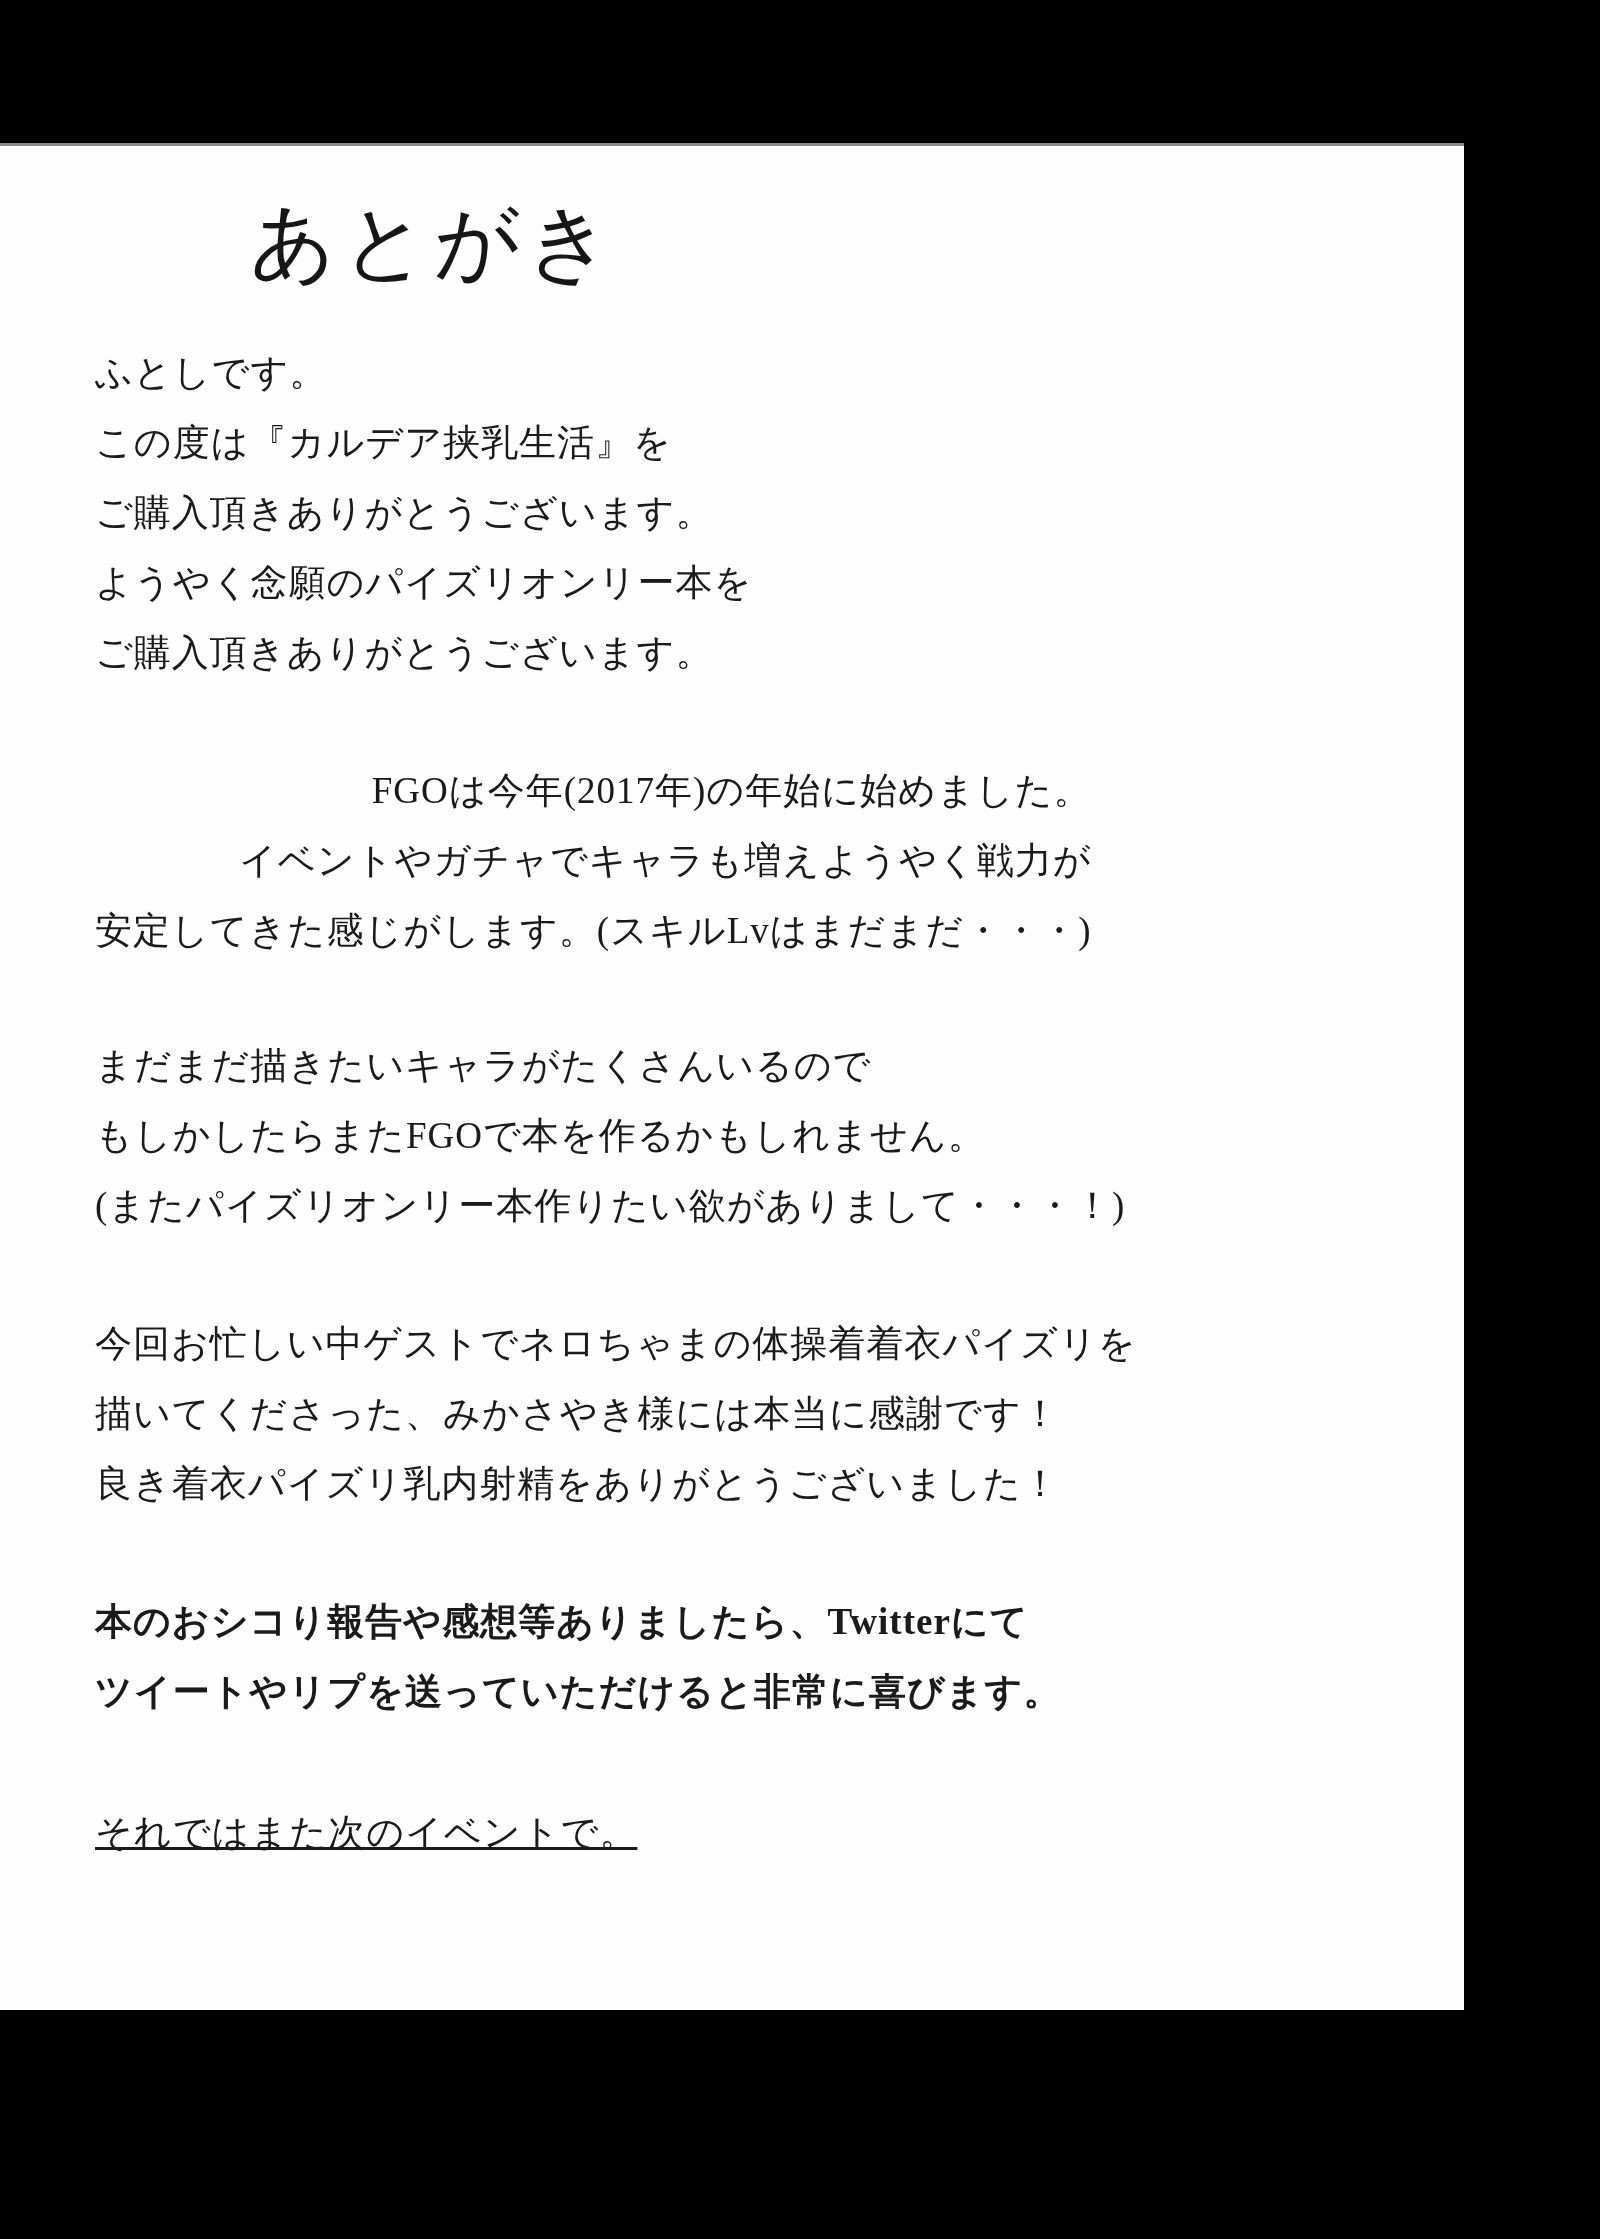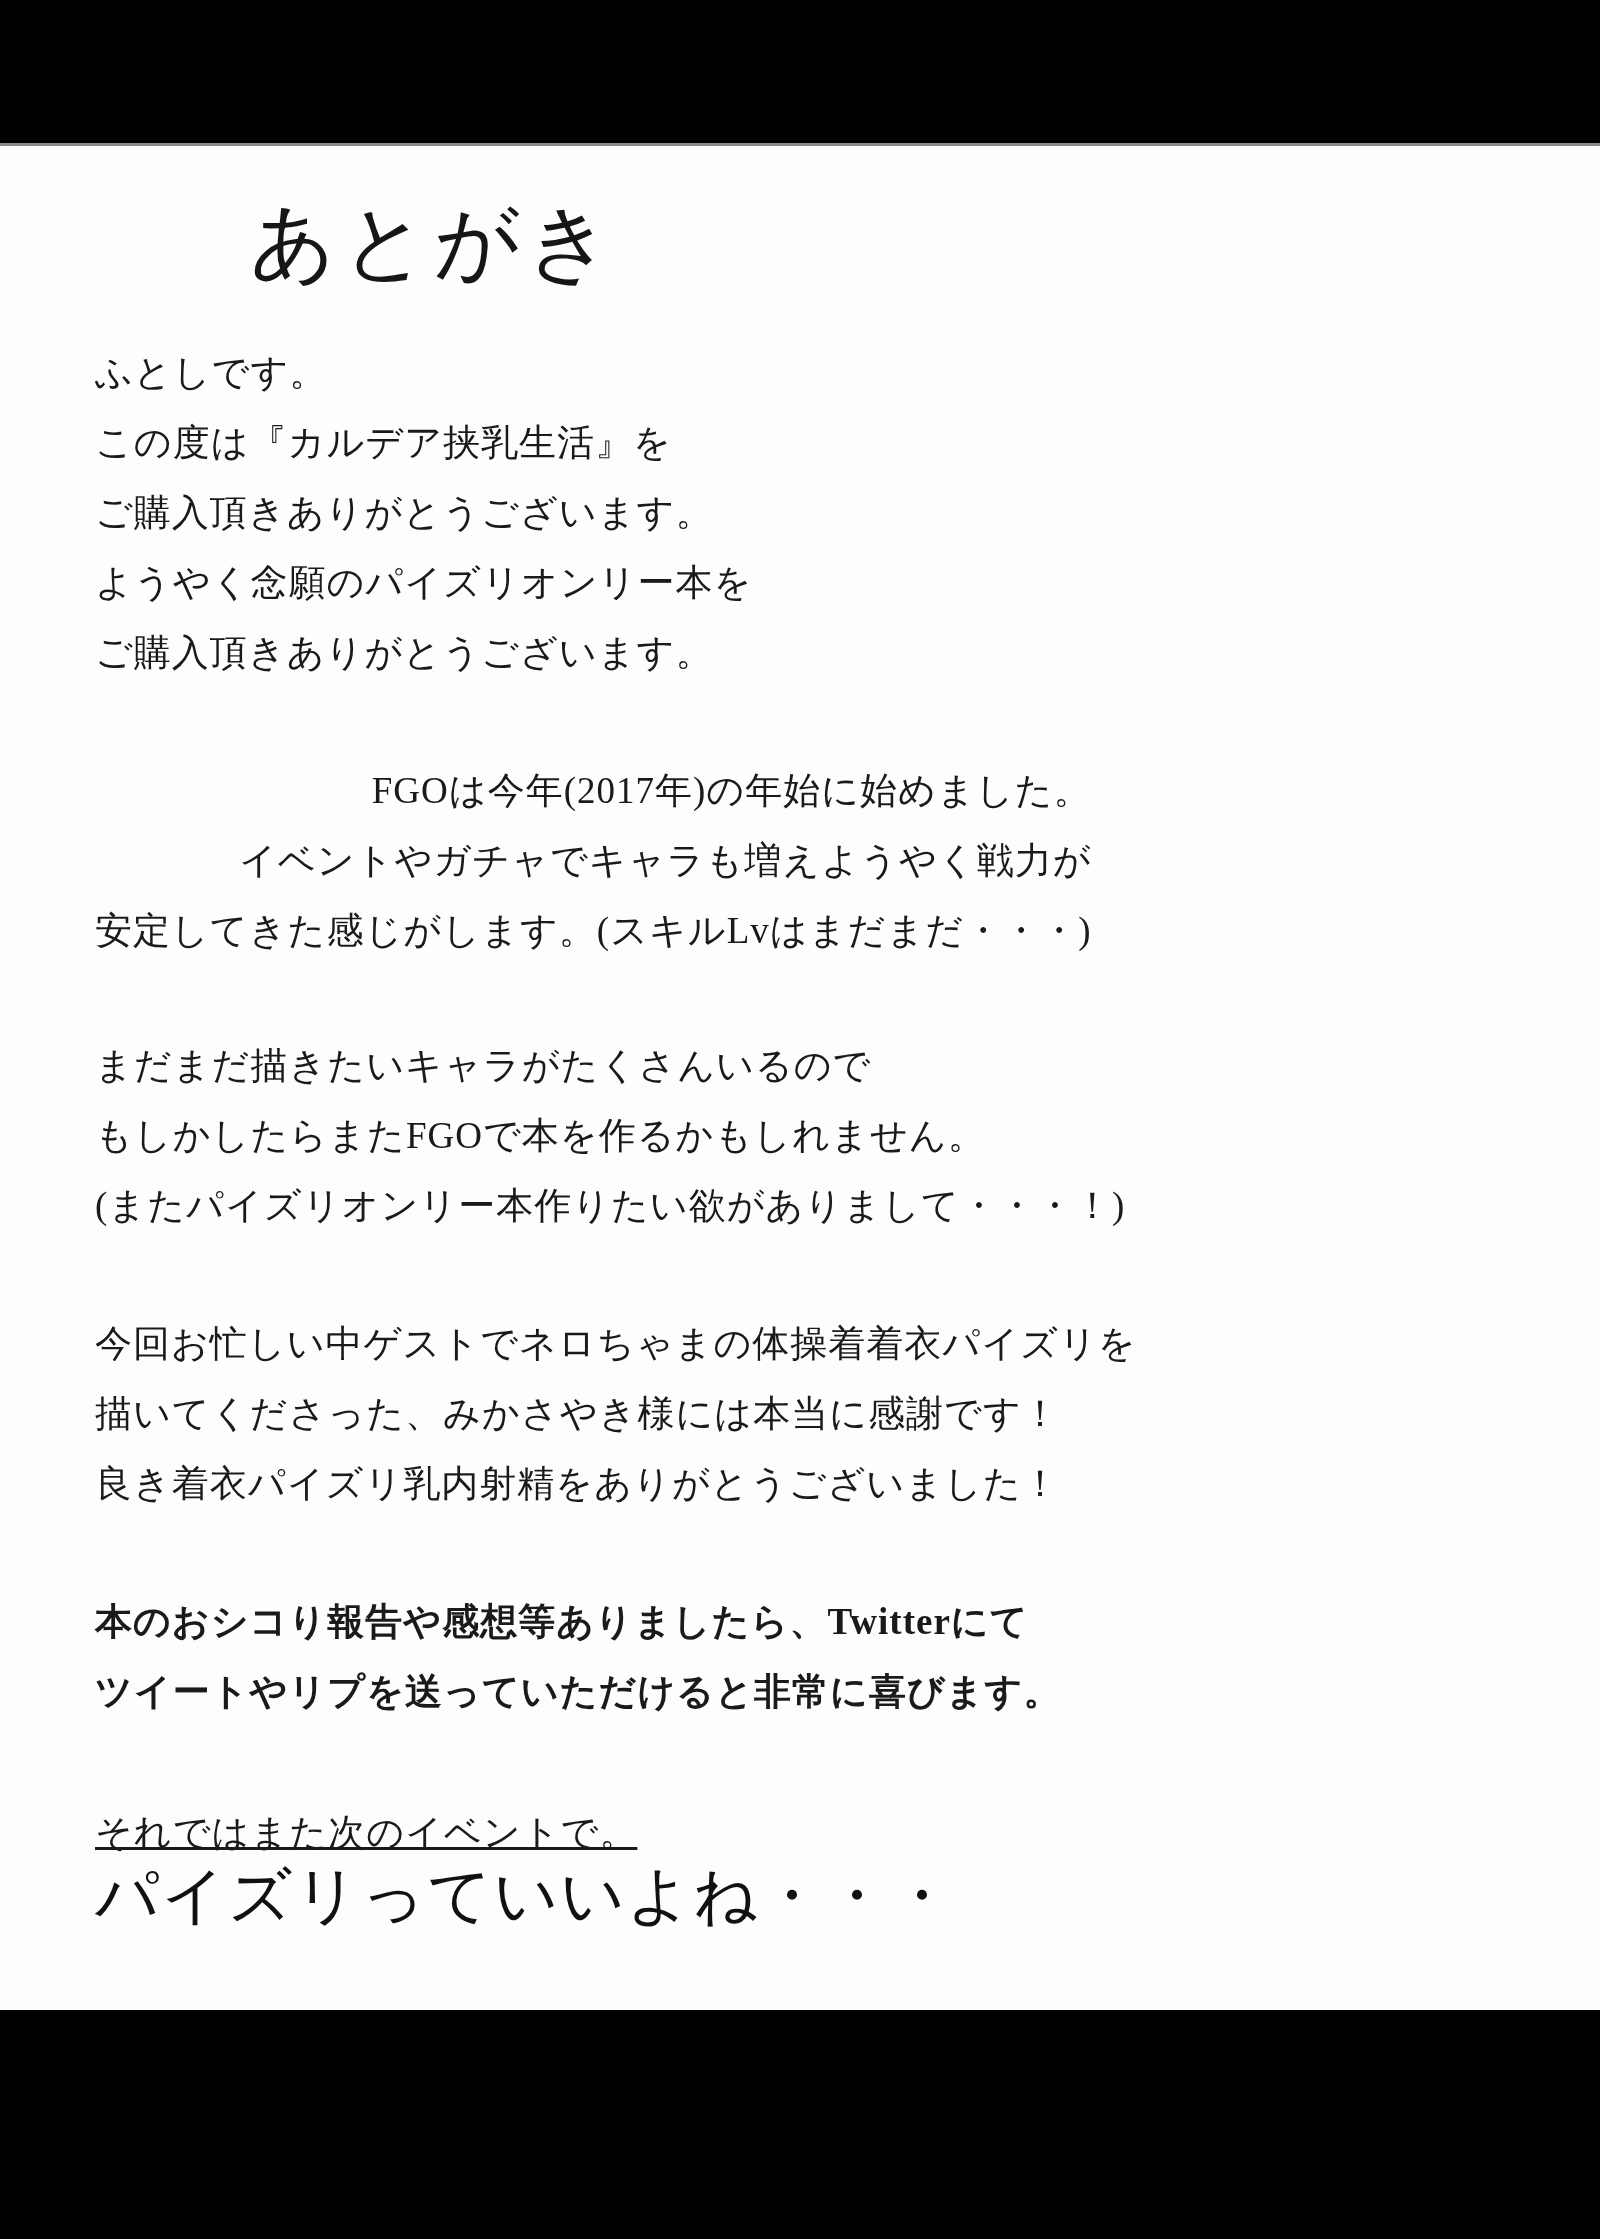--- a/index.html
+++ b/index.html
@@ -2,21 +2,21 @@
 <html><head>
 <meta charset="utf-8">
 <style>
   html, body {
     margin: 0;
     padding: 0;
     background: #000;
   }
   .canvas {
     position: relative;
-    width: 1600px;
+    width: 1464px;
     height: 2239px;
     background: #000;
     overflow: hidden;
     font-family: "Liberation Serif", "DejaVu Serif", serif;
   }
   .sheet {
     position: absolute;
     left: 0;
     top: 143px;
     width: 1600px;
@@ -98,16 +98,15 @@
 
     <div class="para p-twitter">
       <div class="line">本のおシコり報告や感想等ありましたら、Twitterにて</div>
       <div class="line">ツイートやリプを送っていただけると非常に喜びます。</div>
     </div>
 
     <div class="para p-farewell">
       <div class="line">それではまた次のイベントで。</div>
     </div>
 
-    <div class="closing">パイズリっていいよね・・・</div>
 
   </div>
 </div>
 
 </body></html>

